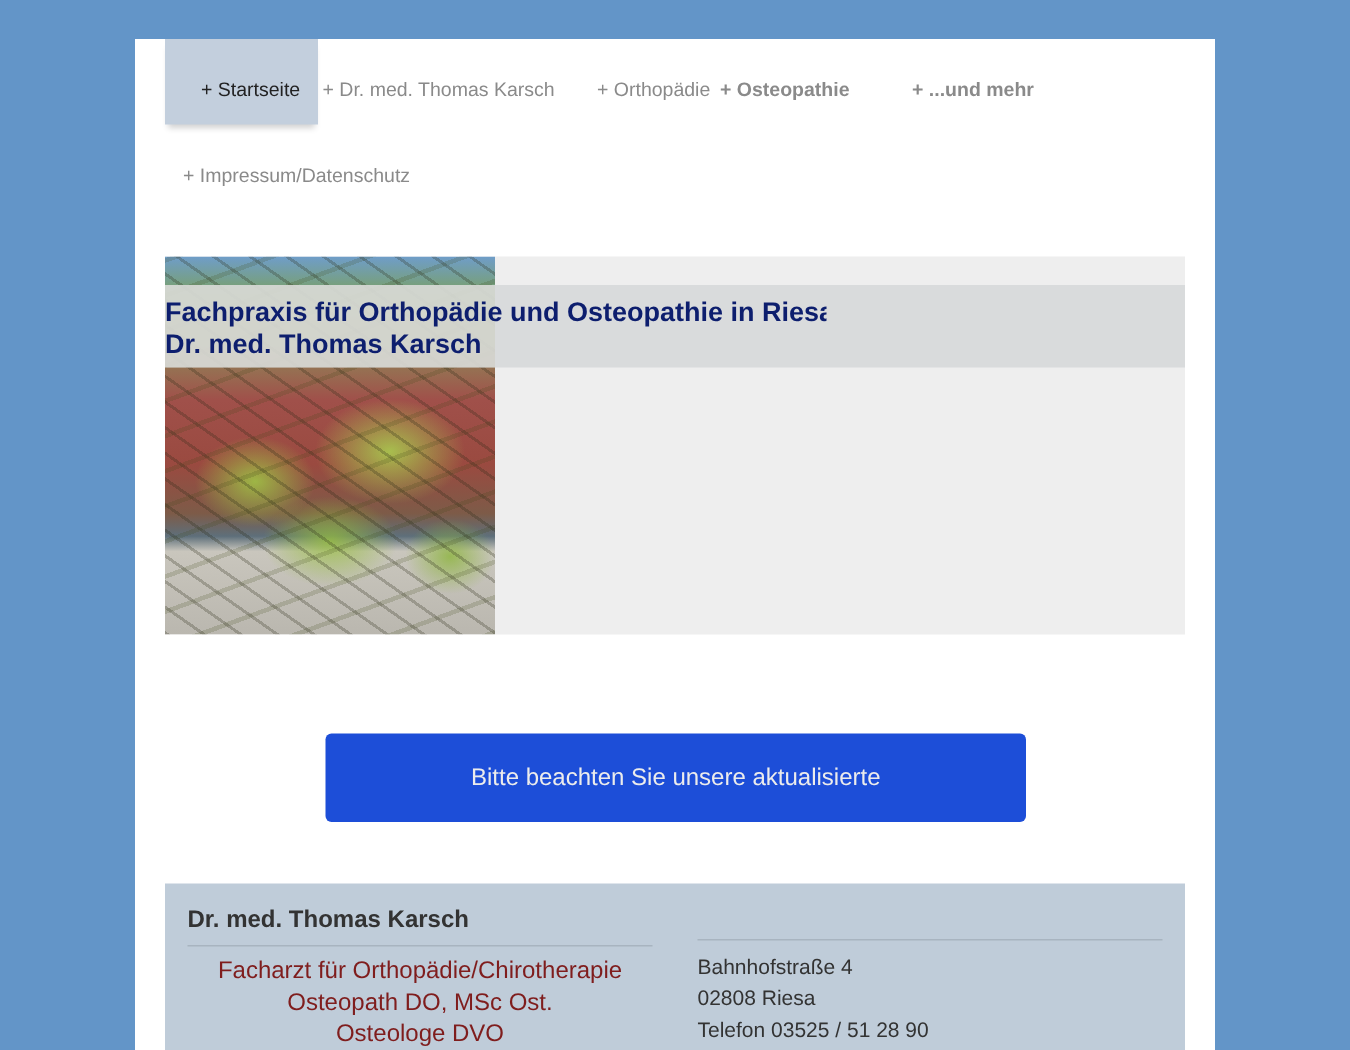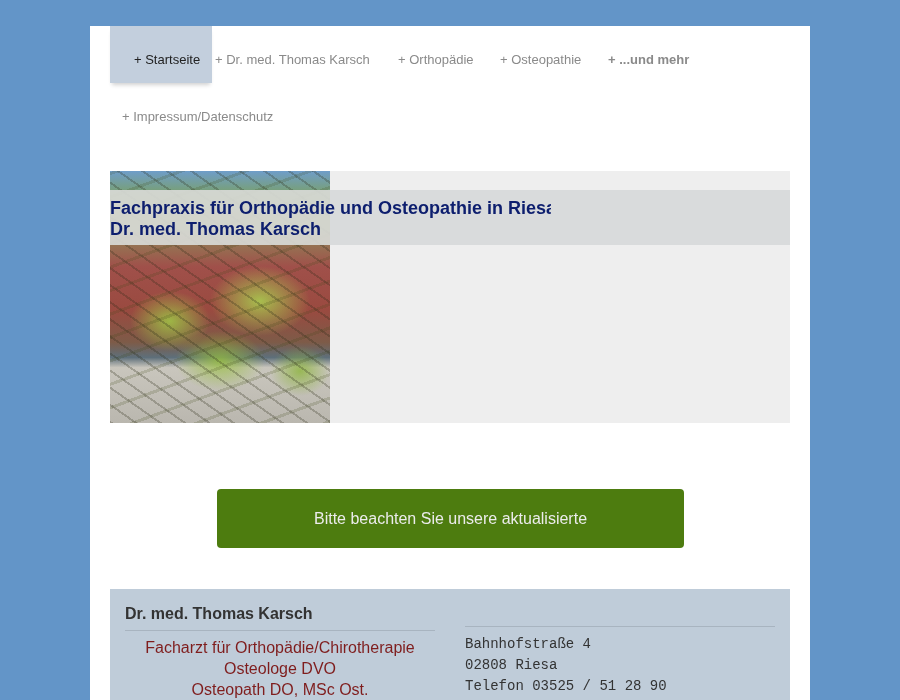--- a/index.html
+++ b/index.html
@@ -53,50 +53,50 @@
       background: rgba(220,220,210,0.35);
     }
     .title-text {
       position: absolute; left: 0; top: 8px; width: 441px; overflow: hidden;
       font-weight: bold; font-size: 18px; line-height: 21px; color: #0d1e6e;
       white-space: nowrap;
     }
 
     .notice {
       position: absolute; left: 127px; top: 463px; width: 467px; height: 59px;
-      background: #4d7c0f; border-radius: 4px;
+      background: #1d4ed8; border-radius: 4px;
       color: #ececec; font-size: 16px; line-height: 21px; text-align: center;
       display: flex; flex-direction: column; justify-content: center;
       cursor: pointer;
     }
 
     .footer {
       position: absolute; left: 20px; top: 563px; width: 680px; height: 140px;
       background: #bfccd9;
     }
     .col-left { position: absolute; left: 15px; top: 16px; width: 310px; }
-    .col-right { position: absolute; left: 355px; top: 16px; width: 310px; font-family: Liberation Mono, monospace; }
+    .col-right { position: absolute; left: 355px; top: 16px; width: 310px; }
     .footer-name {
       font-weight: bold; font-size: 16px; color: #333; height: 25px; line-height: 18px;
       border-bottom: 1px solid #a8b4c0;
     }
     .col-right .spacer { height: 21px; border-bottom: 1px solid #a8b4c0; }
     .left-lines { margin-top: 6px; font-size: 16px; line-height: 21px; color: #7f1d1d; text-align: center; }
     .right-lines { margin-top: 7px; font-size: 14px; line-height: 21px; color: #333; }
   </style>
 </head>
 <body>
 
 <div class="page">
 
   <nav class="nav">
     <div class="nav-item active" style="left:0;top:0;padding-left:24px;">+ Startseite</div>
     <div class="nav-item" style="left:93px;top:0;">+ Dr. med. Thomas Karsch</div>
     <div class="nav-item" style="left:276px;top:0;">+ Orthopädie</div>
-    <div class="nav-item" style="left:378px;top:0;">+ Osteopathie</div>
+    <div class="nav-item" style="left:358px;top:0;font-weight:bold;">+ Osteopathie</div>
     <div class="nav-item" style="left:486px;top:0;font-weight:bold;">+ ...und mehr</div>
     <div class="nav-item row2" style="left:0;top:57px;">+ Impressum/Datenschutz</div>
   </nav>
 
   <section class="hero">
     <div class="photo"></div>
     <div class="title-band">
       <div class="photo-overlay"></div>
       <div class="title-text">
         <div>Fachpraxis für Orthopädie und Osteopathie in Riesa</div>
@@ -107,22 +107,22 @@
 
   <div class="notice">
     <div>Bitte beachten Sie unsere aktualisierte</div>
   </div>
 
   <footer class="footer">
     <div class="col-left">
       <div class="footer-name">Dr. med. Thomas Karsch</div>
       <div class="left-lines">
         <div>Facharzt für Orthopädie/Chirotherapie</div>
+        <div>Osteopath DO, MSc Ost.</div>
         <div>Osteologe DVO</div>
-        <div>Osteopath DO, MSc Ost.</div>
       </div>
     </div>
     <div class="col-right">
       <div class="spacer"></div>
       <div class="right-lines">
         <div>Bahnhofstraße 4</div>
         <div>02808 Riesa</div>
         <div>Telefon 03525 / 51 28 90</div>
       </div>
     </div>

